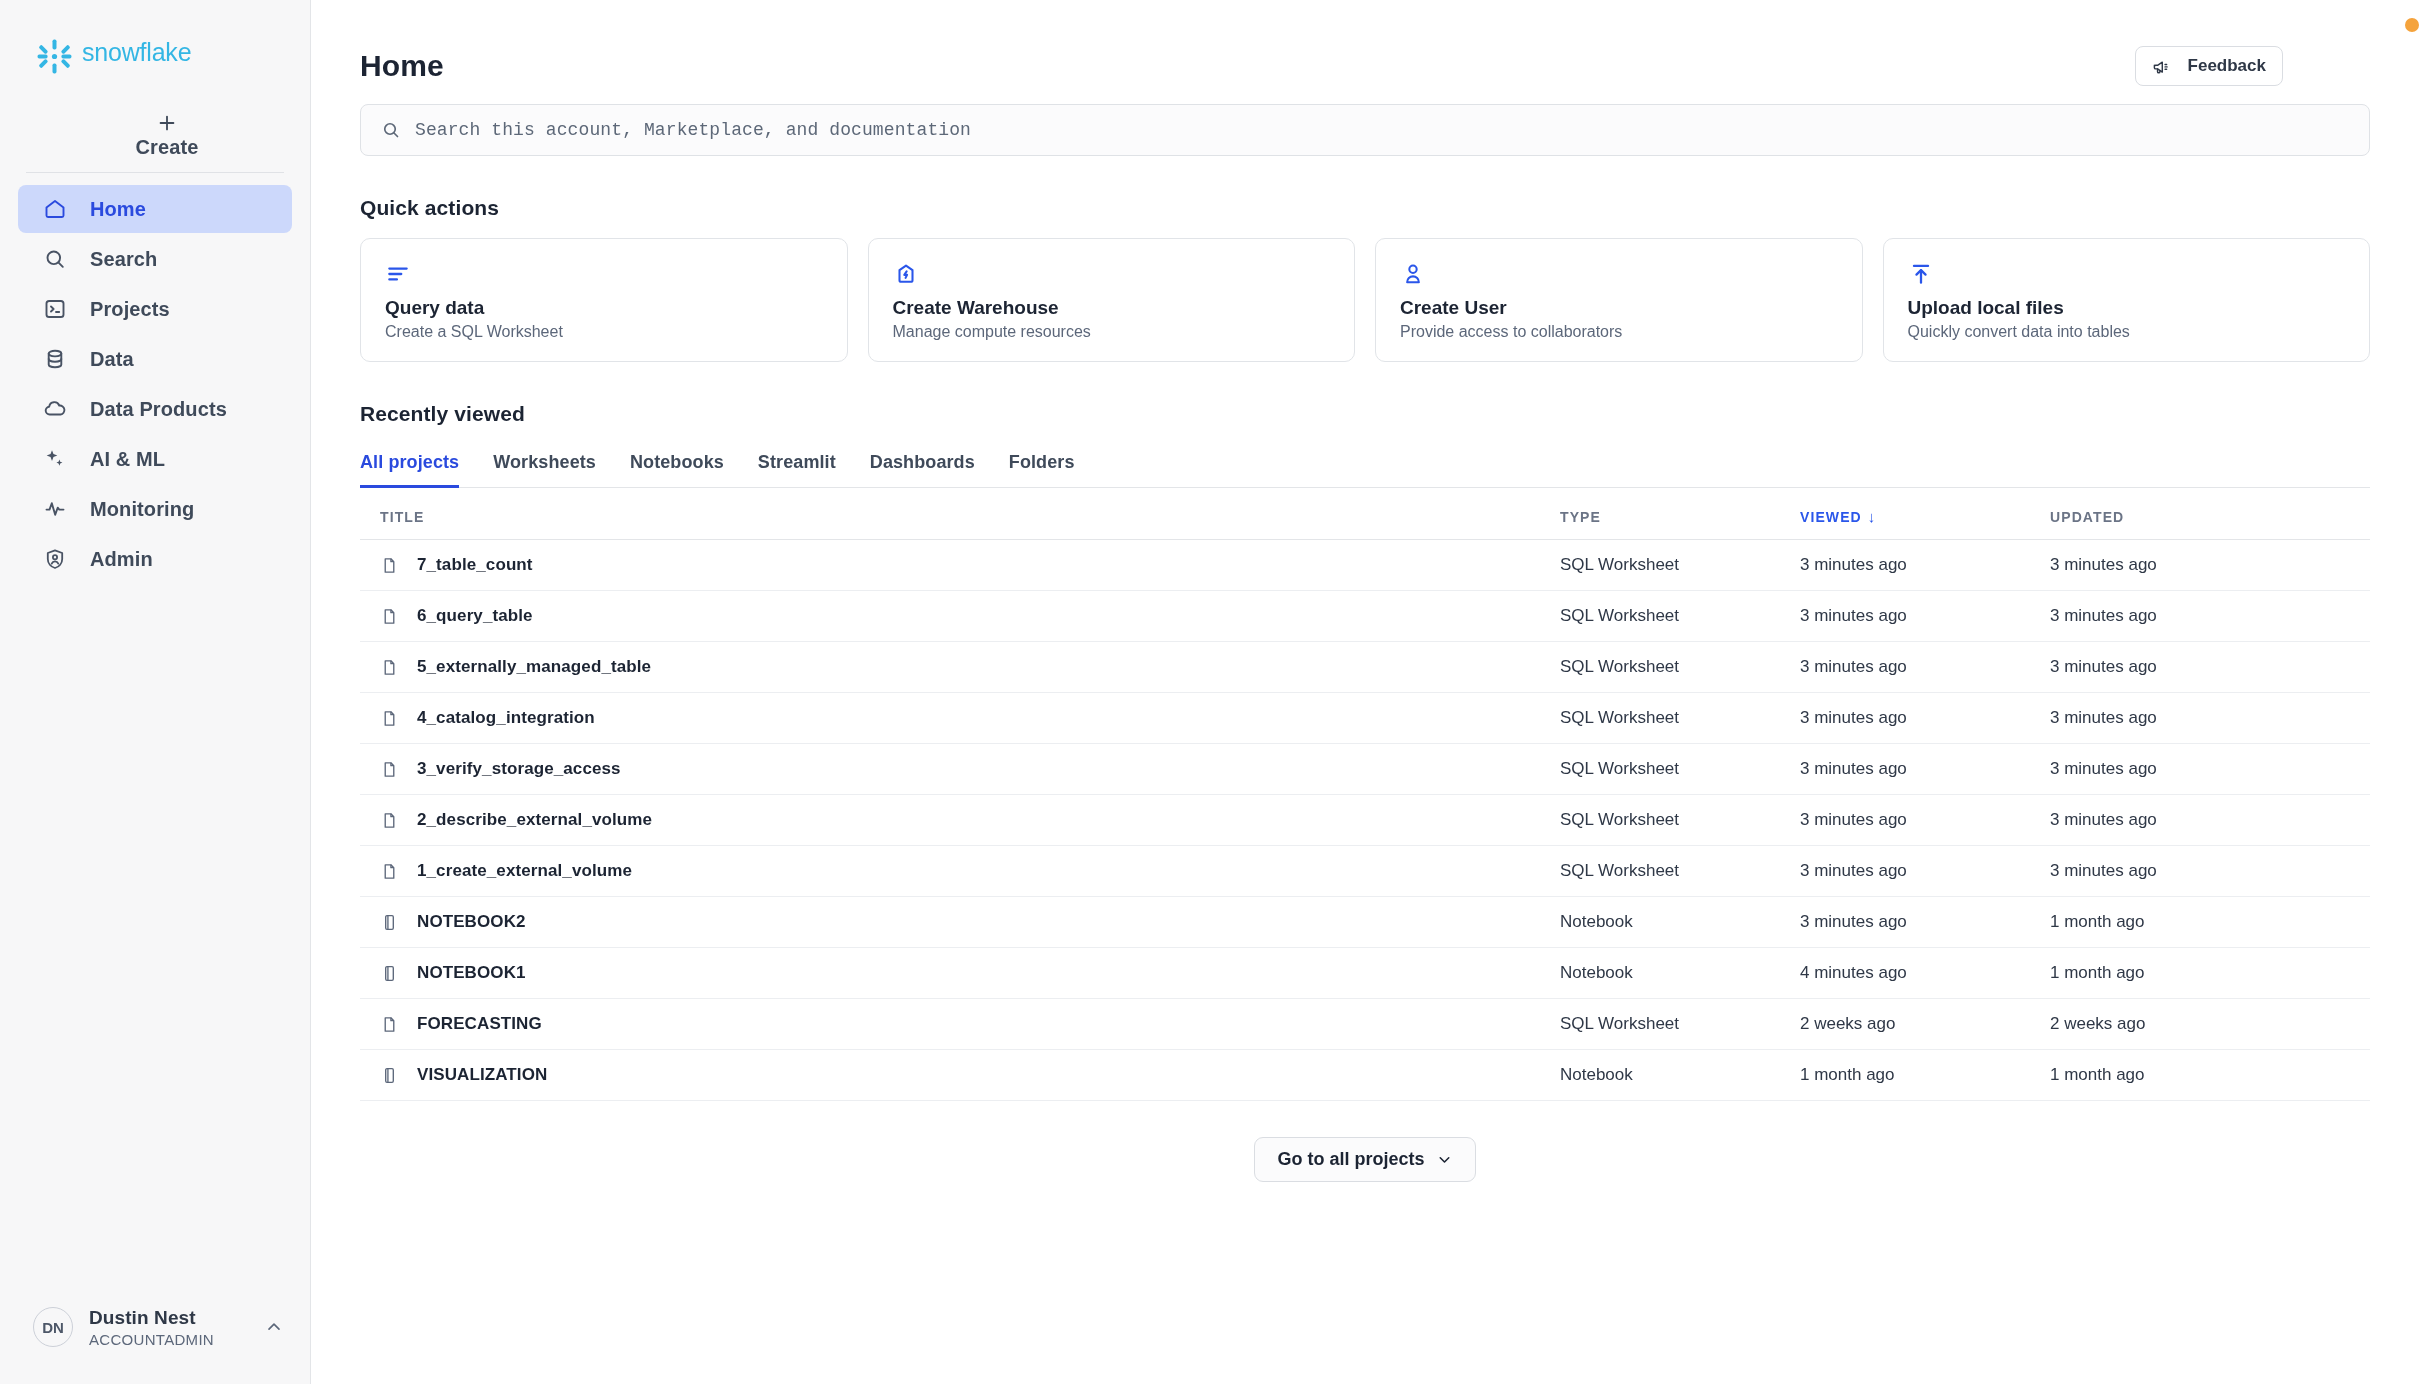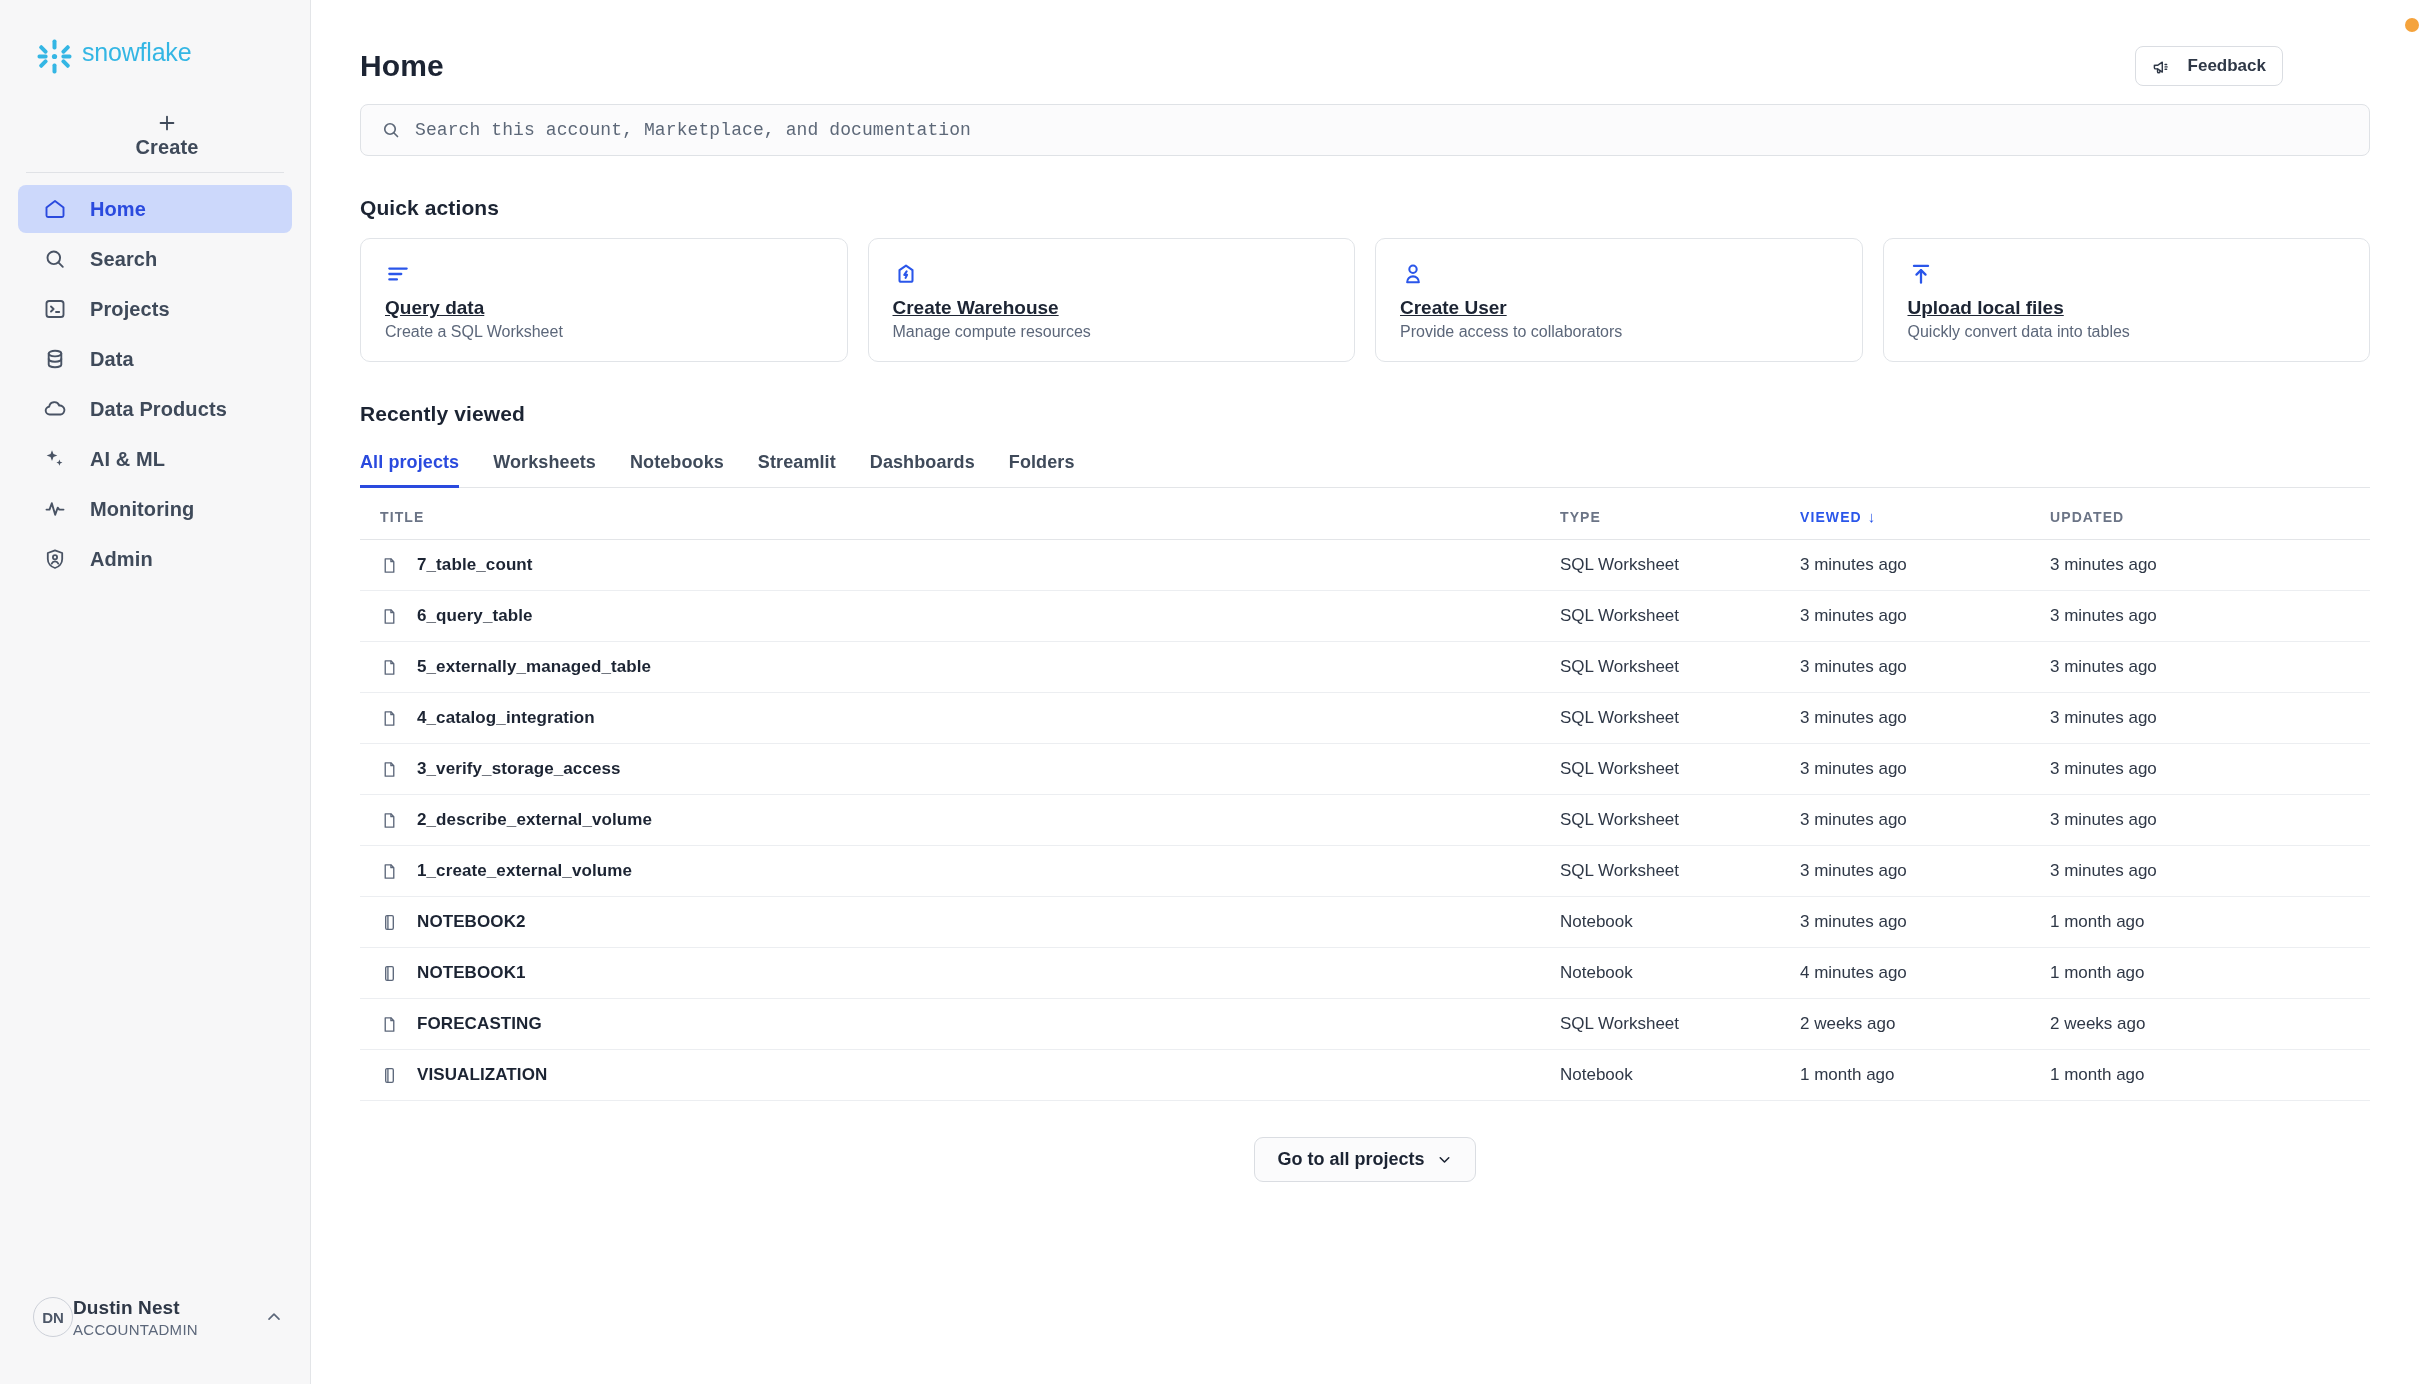--- a/index.html
+++ b/index.html
@@ -64,23 +64,23 @@
   .nav-item.active { background: #ccd8fb; color: #2a4ade; }
   .nav-item.active .nav-label { color: #2a4ade; font-weight: 700; }
   .nav-label {
     font-size: 20px; font-weight: 600; color: #3f4a5a;
     letter-spacing: .1px; white-space: nowrap;
   }
   .nav-icon { width: 26px; height: 26px; flex: 0 0 26px;
               display: flex; align-items: center; justify-content: center; }
 
   .user-box {
-    position: absolute; bottom: 14px; left: 0; right: 0;
+    position: absolute; bottom: 4px; left: 0; right: 0;
     height: 106px;
-    display: flex; align-items: center; 
+    display: flex; align-items: center; gap: 16px;
     padding: 0 26px 0 33px;
     cursor: pointer;
   }
   .avatar {
     width: 40px; height: 40px; border-radius: 50%;
     border: 1.5px solid #ccd0d8; background: #f7f7f8;
     display: flex; align-items: center; justify-content: center;
     font-size: 15px; font-weight: 600; color: #4d5768; flex: 0 0 40px;
   }
   .user-meta { display: flex; flex-direction: column; gap: 2px; flex: 1; }
@@ -129,21 +129,21 @@
     display: flex; gap: 20px; margin-top: 18px; width: 2010px;
   }
   .card {
     flex: 1; height: 124px;
     border: 1px solid #e1e4e8; border-radius: 10px;
     background: #ffffff; padding: 20px 24px;
     display: flex; flex-direction: column; gap: 4px;
     cursor: pointer;
   }
   .card-icon { height: 30px; display: flex; align-items: center; color: #2a56ea; }
-  .card-title { font-size: 19px; font-weight: 700; color: #1c2433; margin-top: 4px; text-decoration: underline; }
+  .card-title { font-size: 19px; font-weight: 700; color: #1c2433; margin-top: 4px; }
   .card-sub { font-size: 16px; color: #5c677a; }
 
   .tabs {
     display: flex; gap: 34px; margin-top: 26px;
     border-bottom: 1px solid #e3e5e8; width: 2010px;
   }
   .tab {
     font-size: 18px; font-weight: 600; color: #3f4a5a;
     padding-bottom: 12px; cursor: pointer;
     border-bottom: 3px solid transparent; margin-bottom: -1px;

